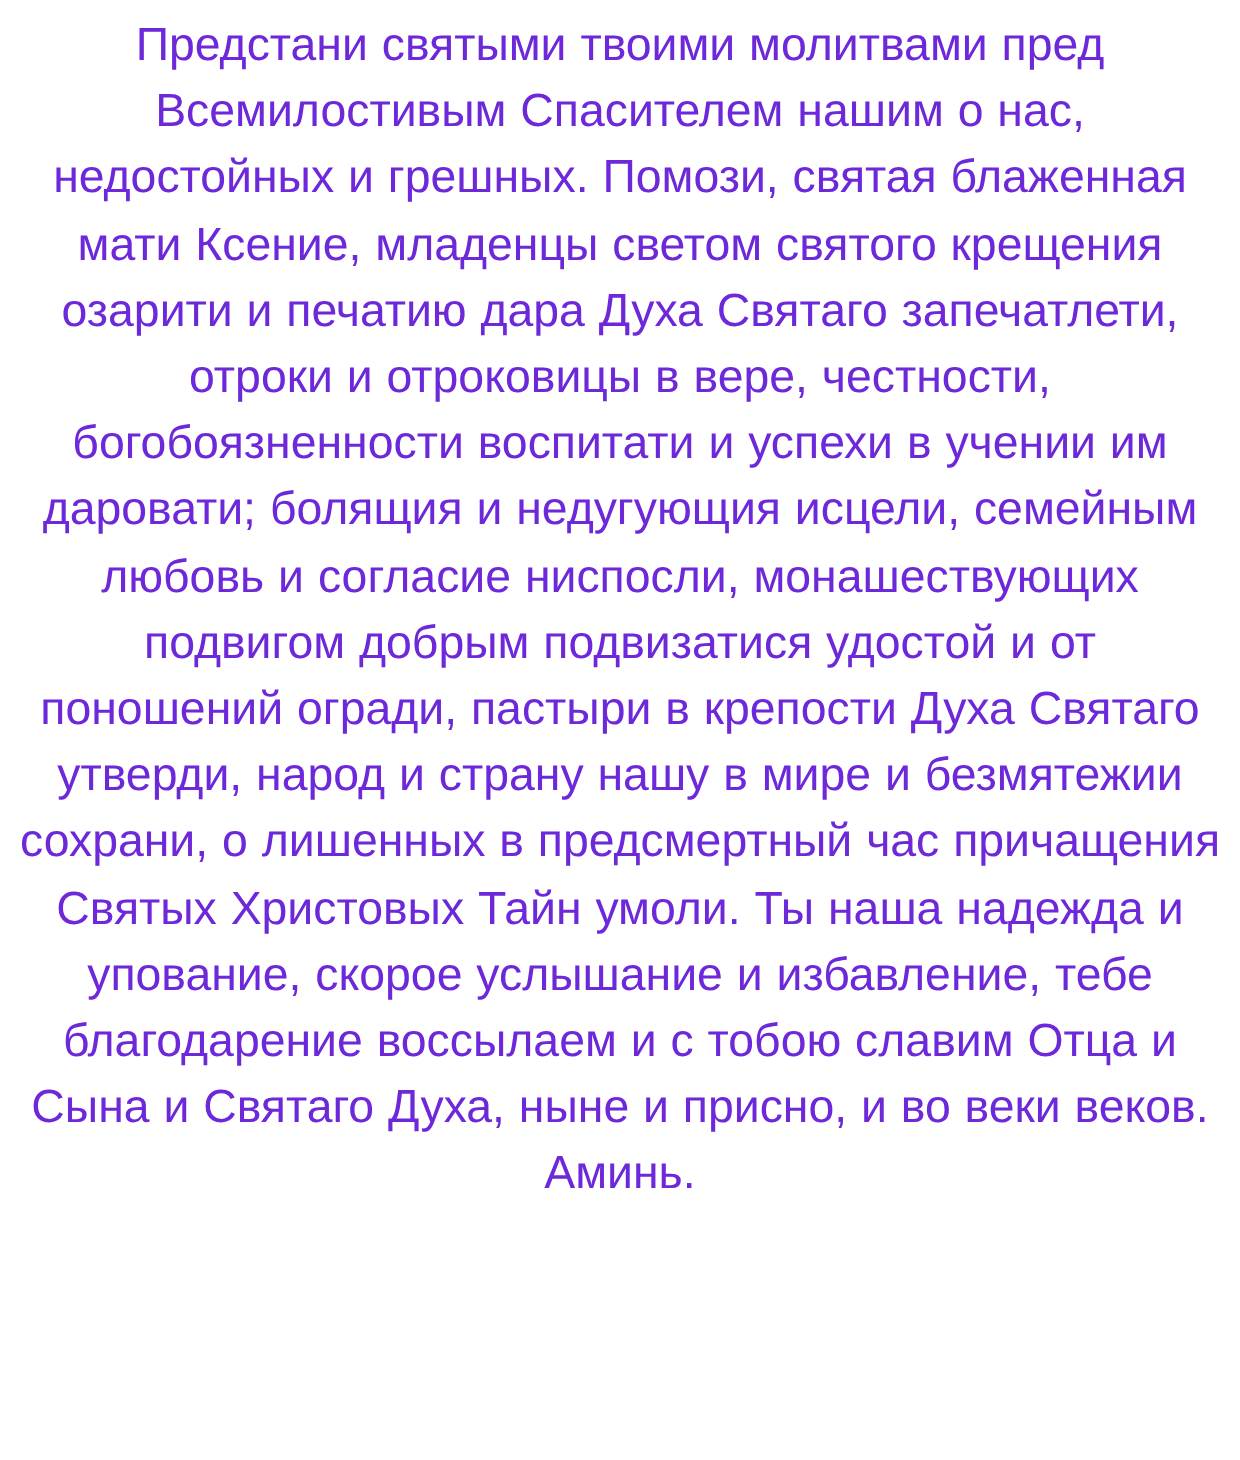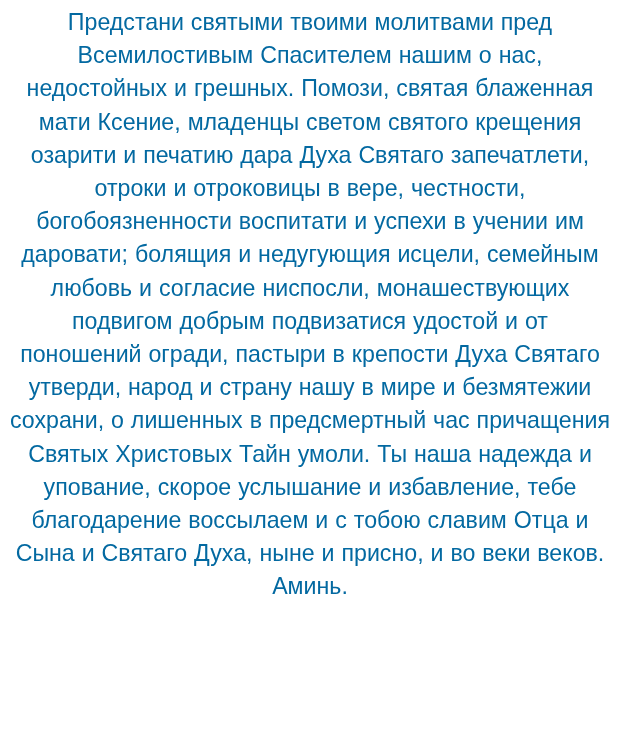--- a/index.html
+++ b/index.html
@@ -14,21 +14,21 @@
   }
   .prayer-page {
     box-sizing: border-box;
     width: 620px;
     height: 730px;
     padding: 6px 10px 0 10px;
     display: block;
   }
   .prayer-text {
     margin: 0;
-    color: #0369a1;
+    color: #6d28d9;
     font-family: "Liberation Sans", sans-serif;
     font-size: 23.2px;
     line-height: 33.2px;
     text-align: center;
     letter-spacing: 0px;
     word-spacing: 0.5px;
     font-weight: 400;
   }
 </style>
 </head>

